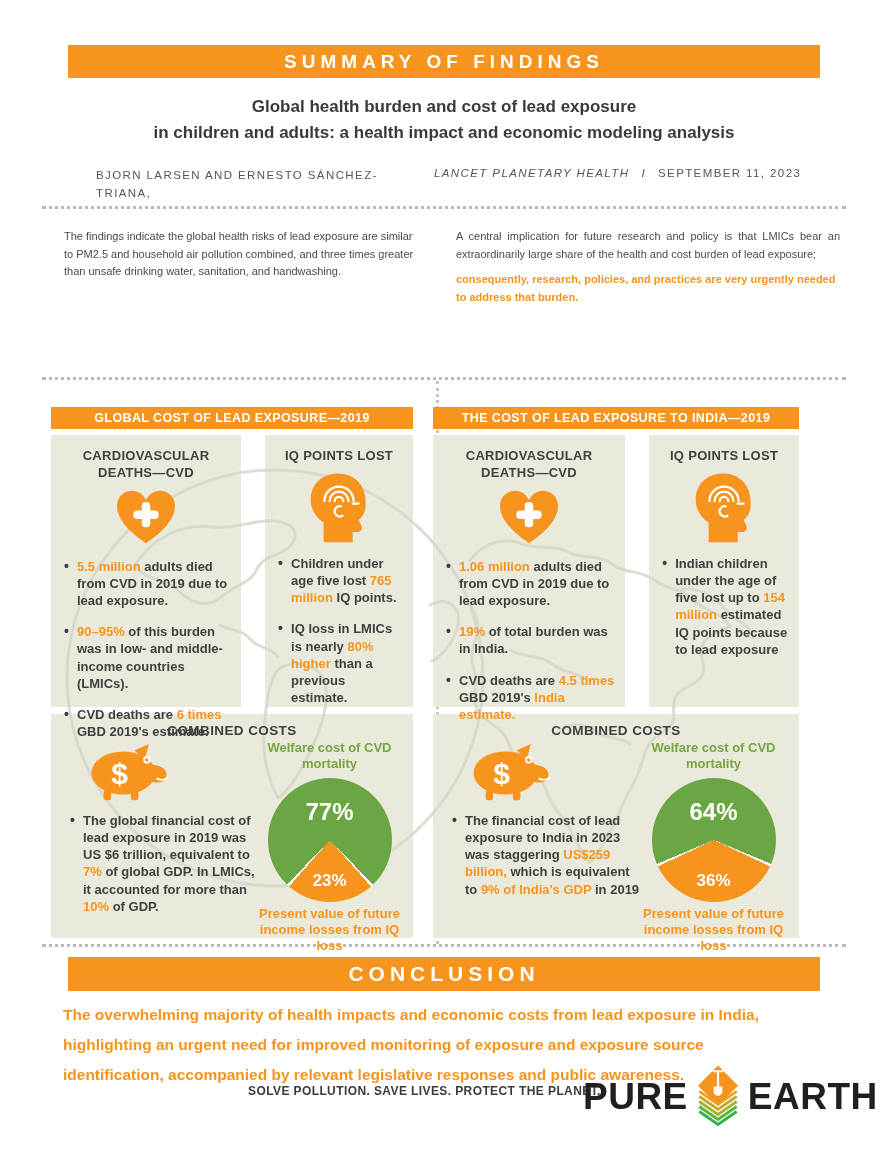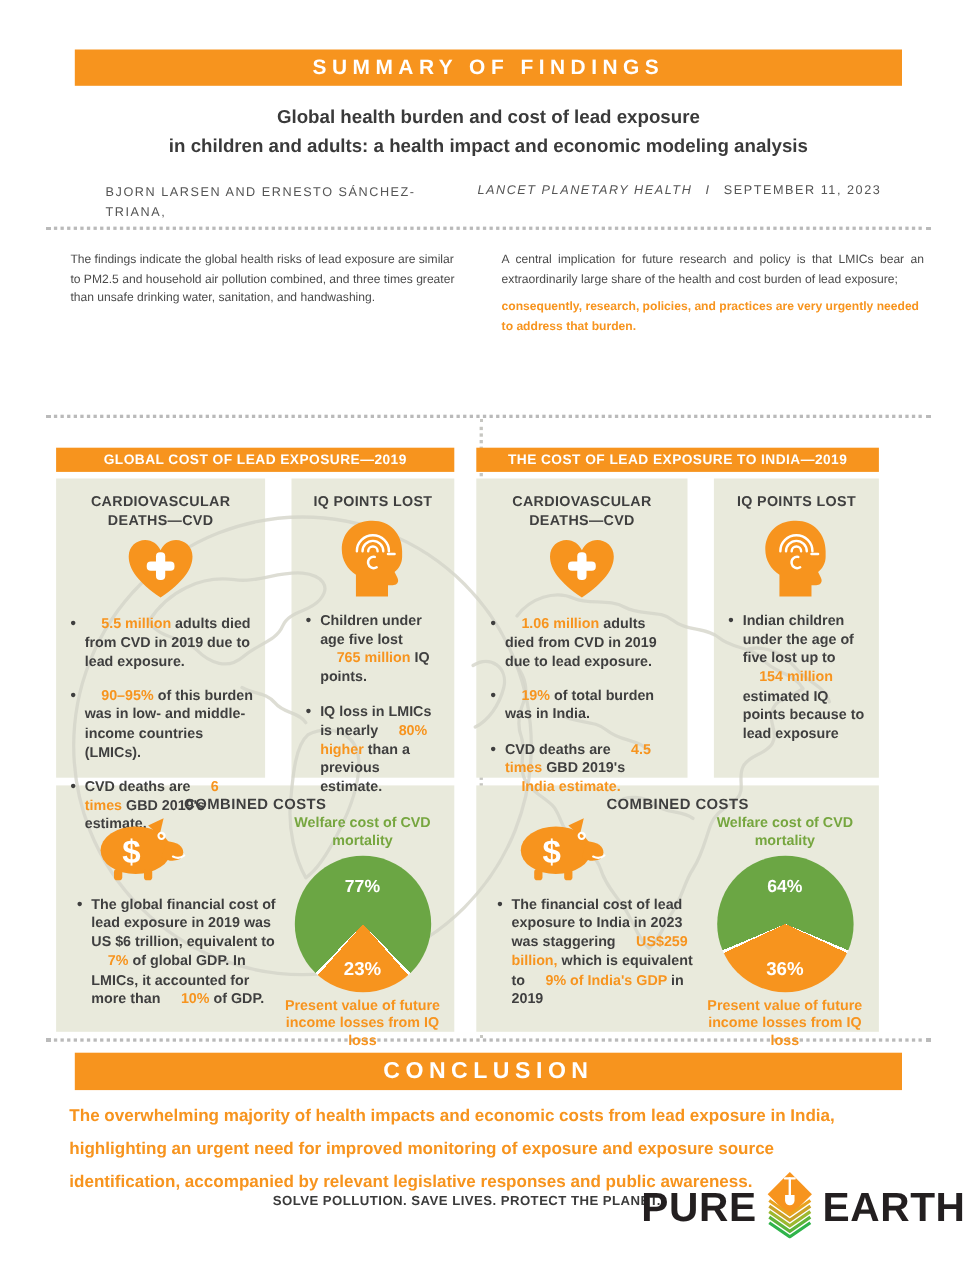--- a/index.html
+++ b/index.html
@@ -48,33 +48,33 @@
   .card { background:#E9EADC; padding:13px 10px; height:100%; }
   .card.cvd { flex:0 0 52.5%; }
   .card.iq  { flex:1; }
   .card > *, .combined-card > * { position:relative; z-index:3; }
   .card-title { font-size:13px; font-weight:bold; text-align:center; color:#3f3f3f; letter-spacing:.3px; line-height:1.3; }
   .card-icon { display:flex; justify-content:center; margin:7px 0 11px; }
   ul.bullets { list-style:none; padding-left:16px; }
   ul.bullets li { position:relative; font-size:13px; font-weight:bold; color:#3f3f3f;
     line-height:1.32; margin-bottom:14px; }
   ul.bullets li::before { content:"\2022"; position:absolute; left:-13px; top:-1px; font-size:14px; }
-  .hl { color:#F7941E;margin-left:15px; }
+  .hl { color:#F7941E; }
   
   .combined-card { background:#E9EADC; height:224px; padding:9px 12px 8px; }
   .combined-title { text-align:center; font-size:13.5px; font-weight:bold; letter-spacing:.4px; color:#3f3f3f; }
   .combined-row { display:flex; margin-top:2px; }
   .cc-left { width:195px; padding-left:4px; }
   .piggy-wrap { margin:2px 0 4px 14px; }
   .cc-left ul.bullets li { margin-bottom:0; }
   .cc-right { flex:1; text-align:center; }
   .pie-label-top { font-size:13px; font-weight:bold; line-height:1.25; }
   .pie { width:124px; height:124px; border-radius:50%; margin:5px auto 4px; position:relative; }
   .pie .val { position:absolute; width:100%; text-align:center; color:#fff; font-weight:bold; }
-  .pie .val.top { top:20px; font-size:16px; }
+  .pie .val.top { top:20px; font-size:24px; }
   .pie .val.bottom { bottom:11px; font-size:17px; }
   .pie-label-bottom { font-size:13px; font-weight:bold; color:#F7941E; line-height:1.25; }
   
   .decor { position:absolute; left:40px; top:400px; width:808px; height:545px; z-index:2; pointer-events:none; }
   
   .conclusion-text { position:absolute; left:63px; top:1000px; width:745px;
     color:#F7941E; font-weight:bold; font-size:15.5px; line-height:1.92; }
   .tagline { position:absolute; left:248px; top:1084px; font-size:12px; font-weight:bold;
     color:#3b3b3b; letter-spacing:.4px; }
   .logo { position:absolute; left:583px; top:1064px; display:flex; align-items:center; gap:7px; }

